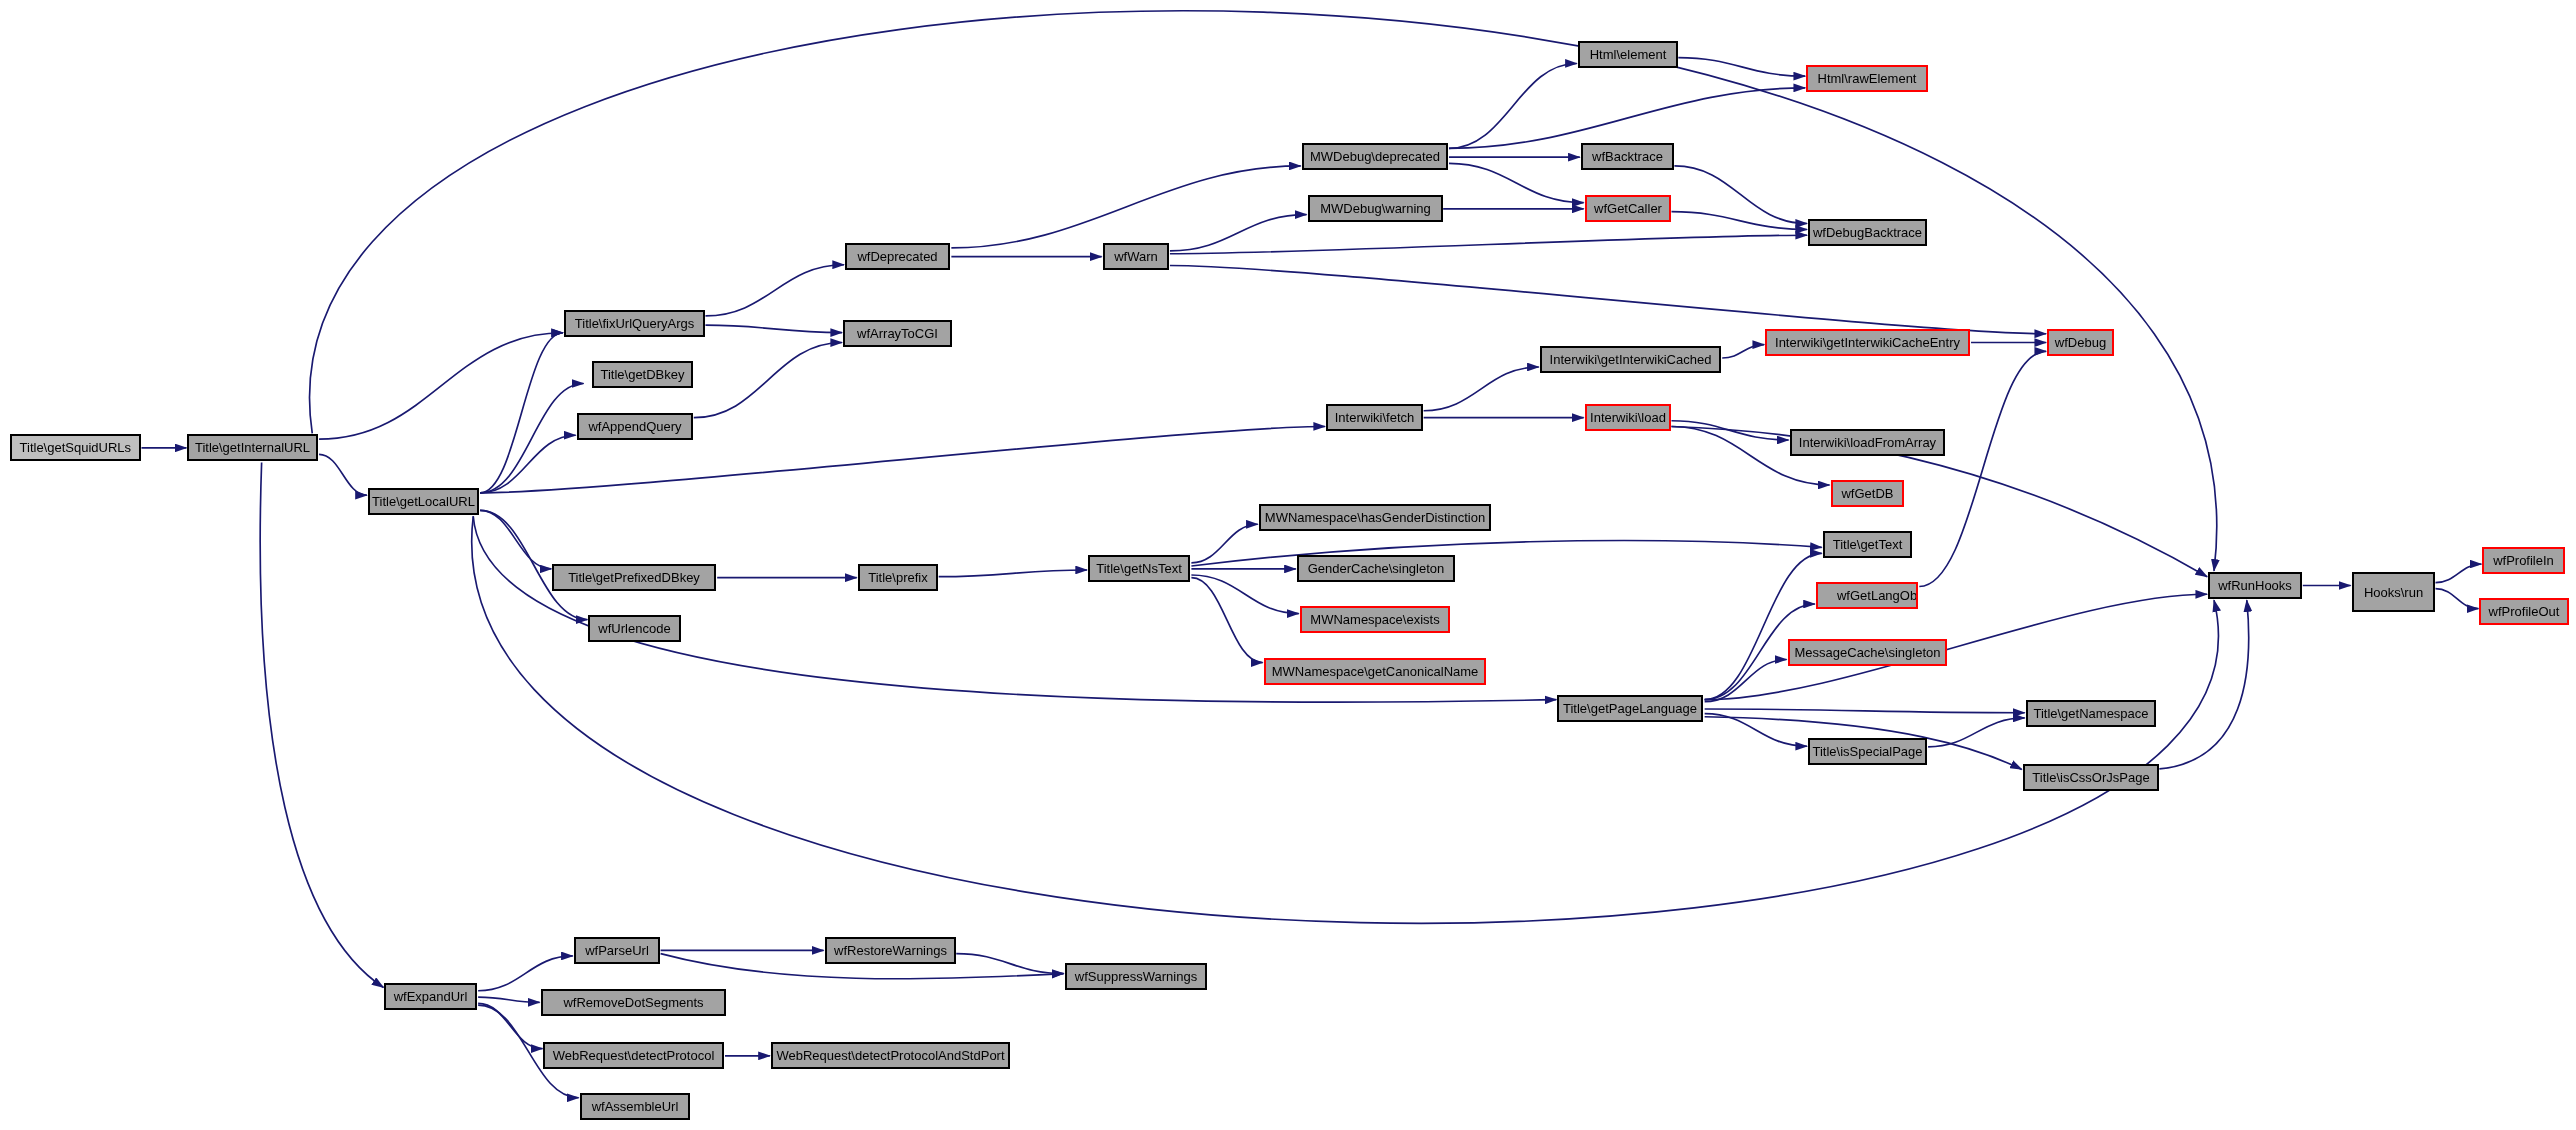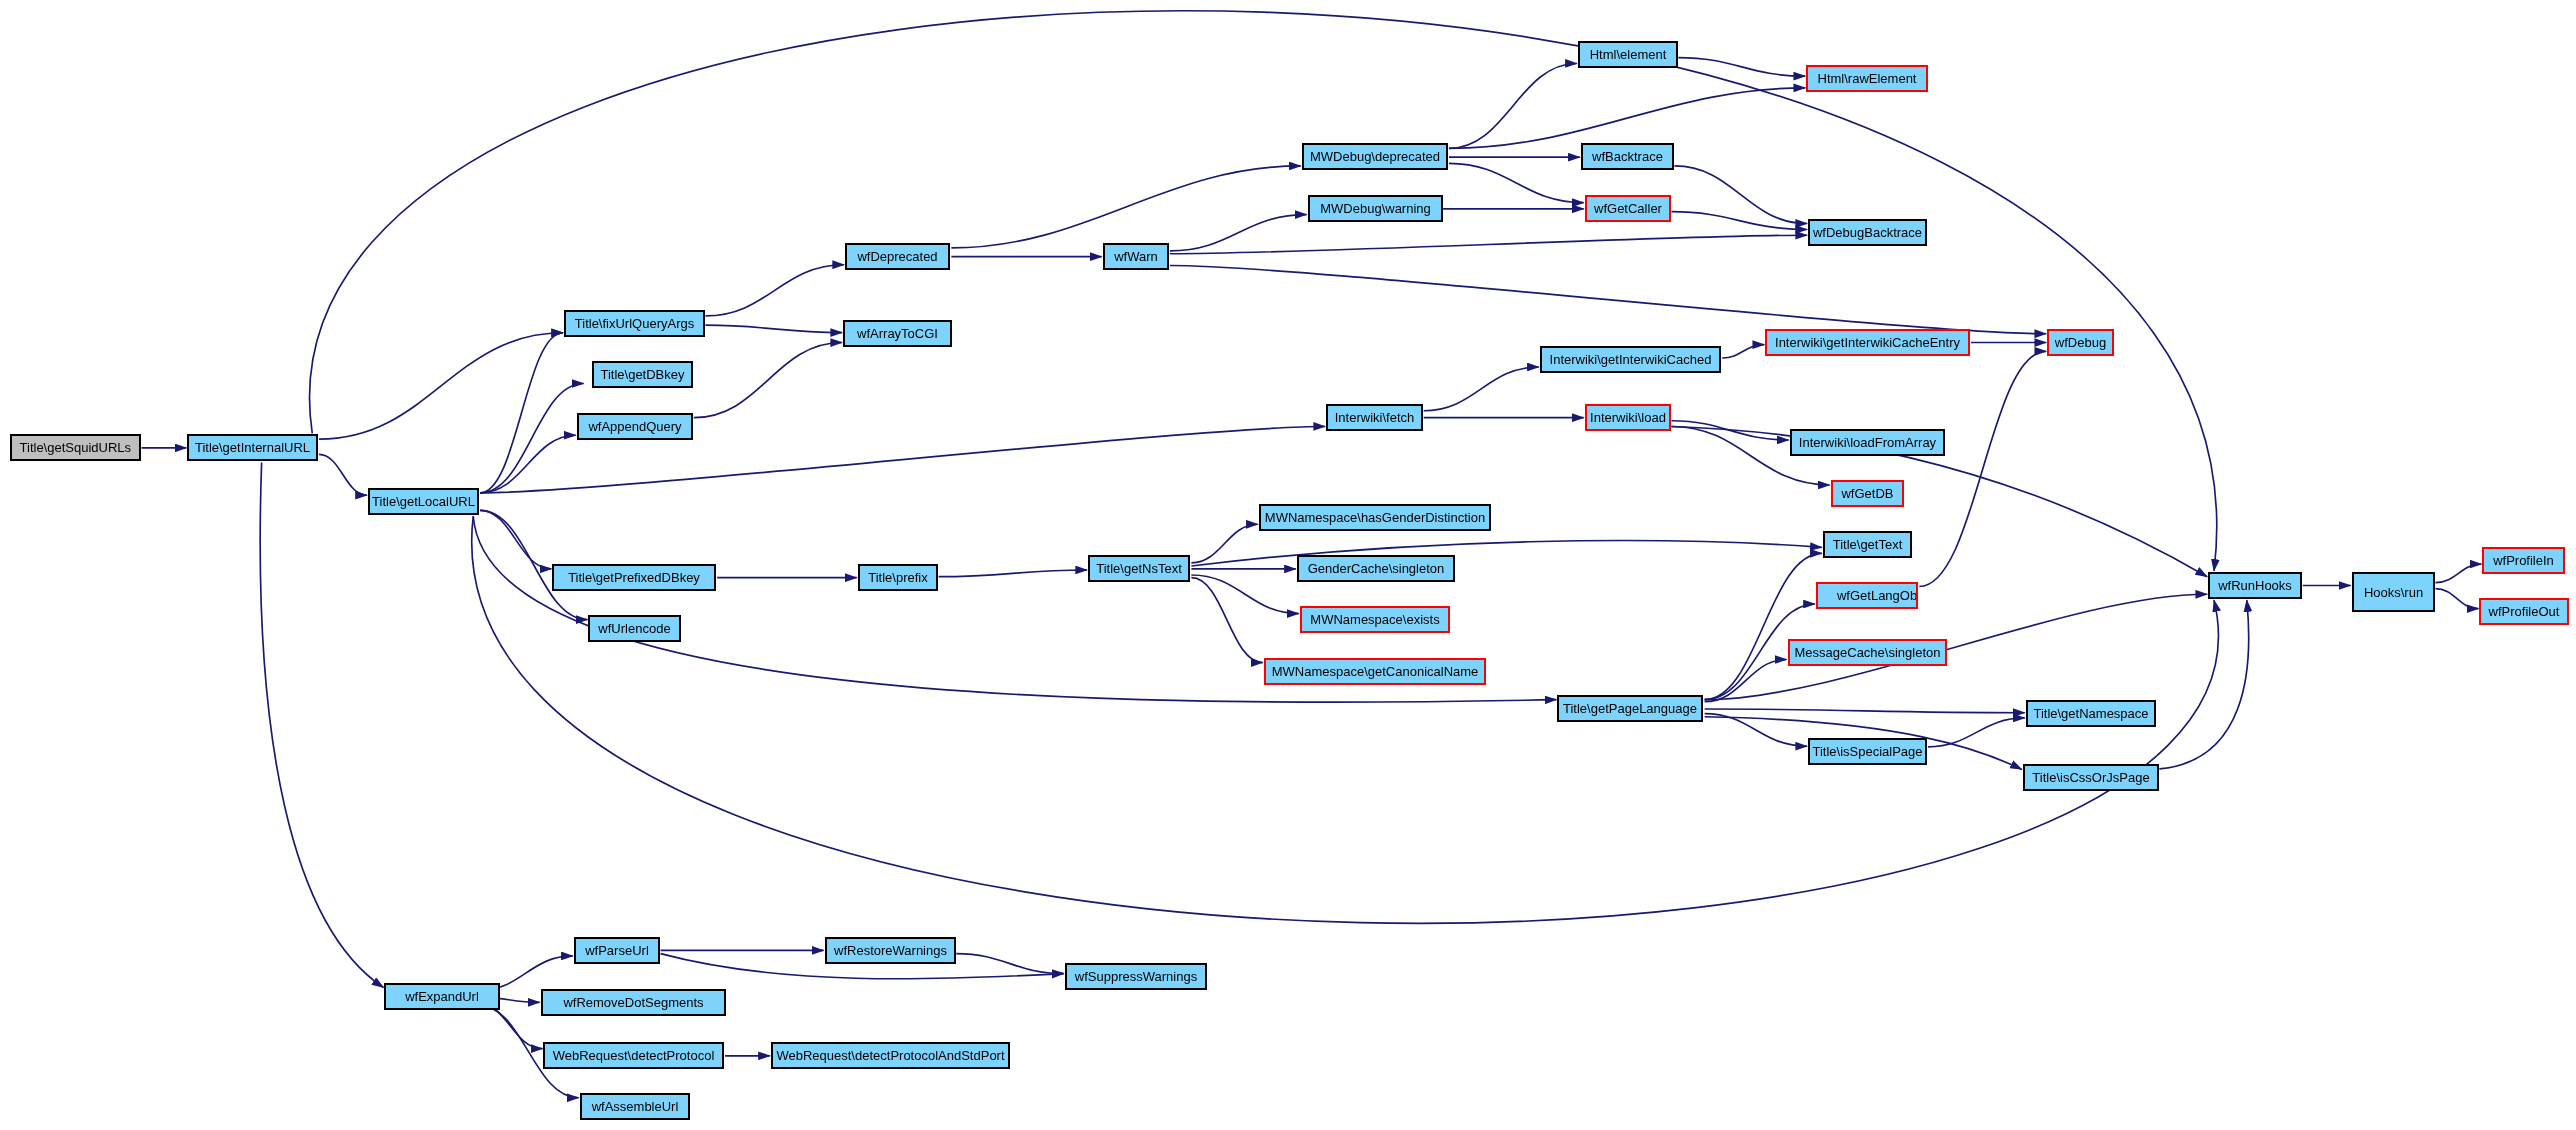--- a/index.html
+++ b/index.html
@@ -10,21 +10,21 @@
   #canvas {
     position: relative;
     width: 2576px; height: 1131px;
     background: #ffffff;
     overflow: hidden;
   }
   #canvas svg { position: absolute; left: 0; top: 0; z-index: 1; }
   .node {
     position: absolute;
     box-sizing: border-box;
-    background: #7dd3fc;
+    background: #a3a3a3;
     border: 2px solid #000000;
     display: flex;
     align-items: center;
     justify-content: center;
     font-size: 13px;
     color: #000000;
     white-space: nowrap;
     overflow: hidden;
     z-index: 2;
     cursor: pointer;
@@ -142,21 +142,21 @@
     <div class="node red" style="left: 1816px; top: 582px; width: 102px; height: 27px; padding-left: 23px;">wfGetLangObj</div>
     <div class="node red" style="left: 1788px; top: 639px; width: 159px; height: 27px;">MessageCache\singleton</div>
     <div class="node" style="left: 1557px; top: 695px; width: 146px; height: 27px;">Title\getPageLanguage</div>
     <div class="node" style="left: 2026px; top: 700px; width: 130px; height: 27px;">Title\getNamespace</div>
     <div class="node" style="left: 1808px; top: 738px; width: 119px; height: 27px;">Title\isSpecialPage</div>
     <div class="node" style="left: 2023px; top: 764px; width: 136px; height: 27px;">Title\isCssOrJsPage</div>
     <div class="node" style="left: 2208px; top: 572px; width: 94px; height: 27px;">wfRunHooks</div>
     <div class="node" style="left: 2352px; top: 572px; width: 83px; height: 40px;">Hooks\run</div>
     <div class="node red" style="left: 2482px; top: 547px; width: 83px; height: 27px;">wfProfileIn</div>
     <div class="node red" style="left: 2479px; top: 598px; width: 90px; height: 27px;">wfProfileOut</div>
-    <div class="node" style="left: 384px; top: 983px; width: 116px; height: 27px;">wfExpandUrl</div>
+    <div class="node" style="left: 384px; top: 983px; width: 93px; height: 27px;">wfExpandUrl</div>
     <div class="node" style="left: 574px; top: 937px; width: 86px; height: 27px;">wfParseUrl</div>
     <div class="node" style="left: 825px; top: 937px; width: 131px; height: 27px;">wfRestoreWarnings</div>
     <div class="node" style="left: 1065px; top: 963px; width: 142px; height: 27px;">wfSuppressWarnings</div>
     <div class="node" style="left: 541px; top: 989px; width: 185px; height: 27px;">wfRemoveDotSegments</div>
     <div class="node" style="left: 543px; top: 1042px; width: 181px; height: 27px;">WebRequest\detectProtocol</div>
     <div class="node" style="left: 771px; top: 1042px; width: 239px; height: 27px;">WebRequest\detectProtocolAndStdPort</div>
     <div class="node" style="left: 580px; top: 1093px; width: 110px; height: 27px;">wfAssembleUrl</div>
   </div>
 
 

